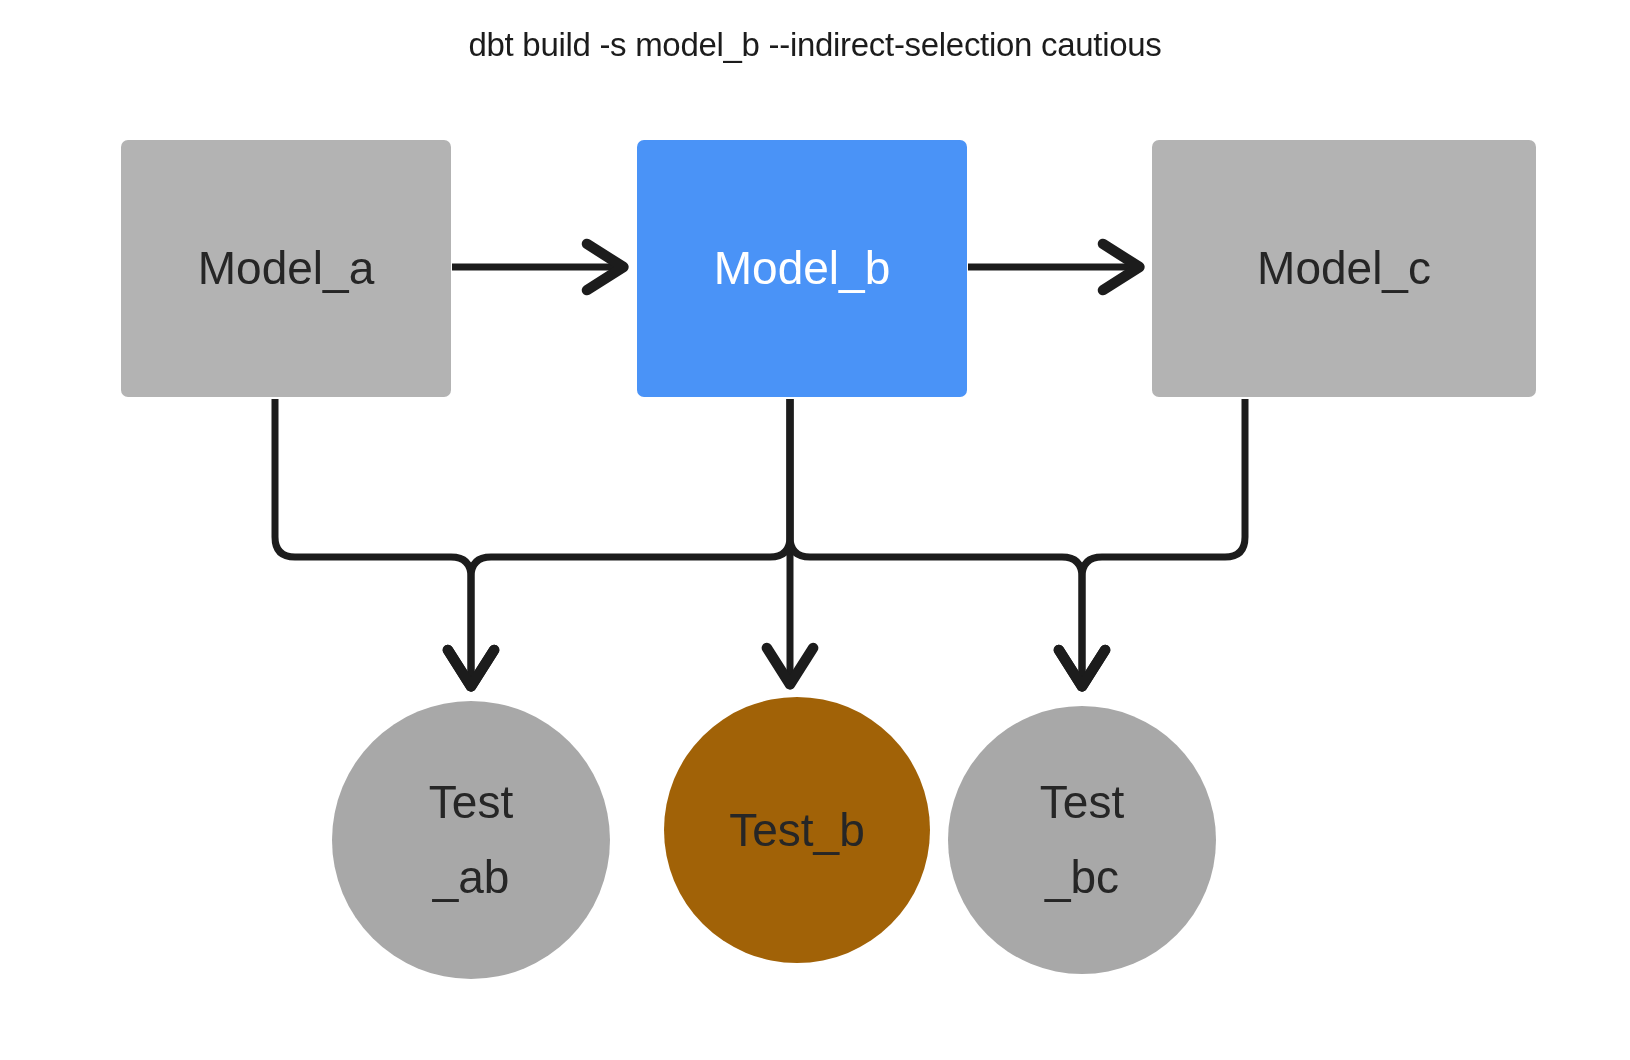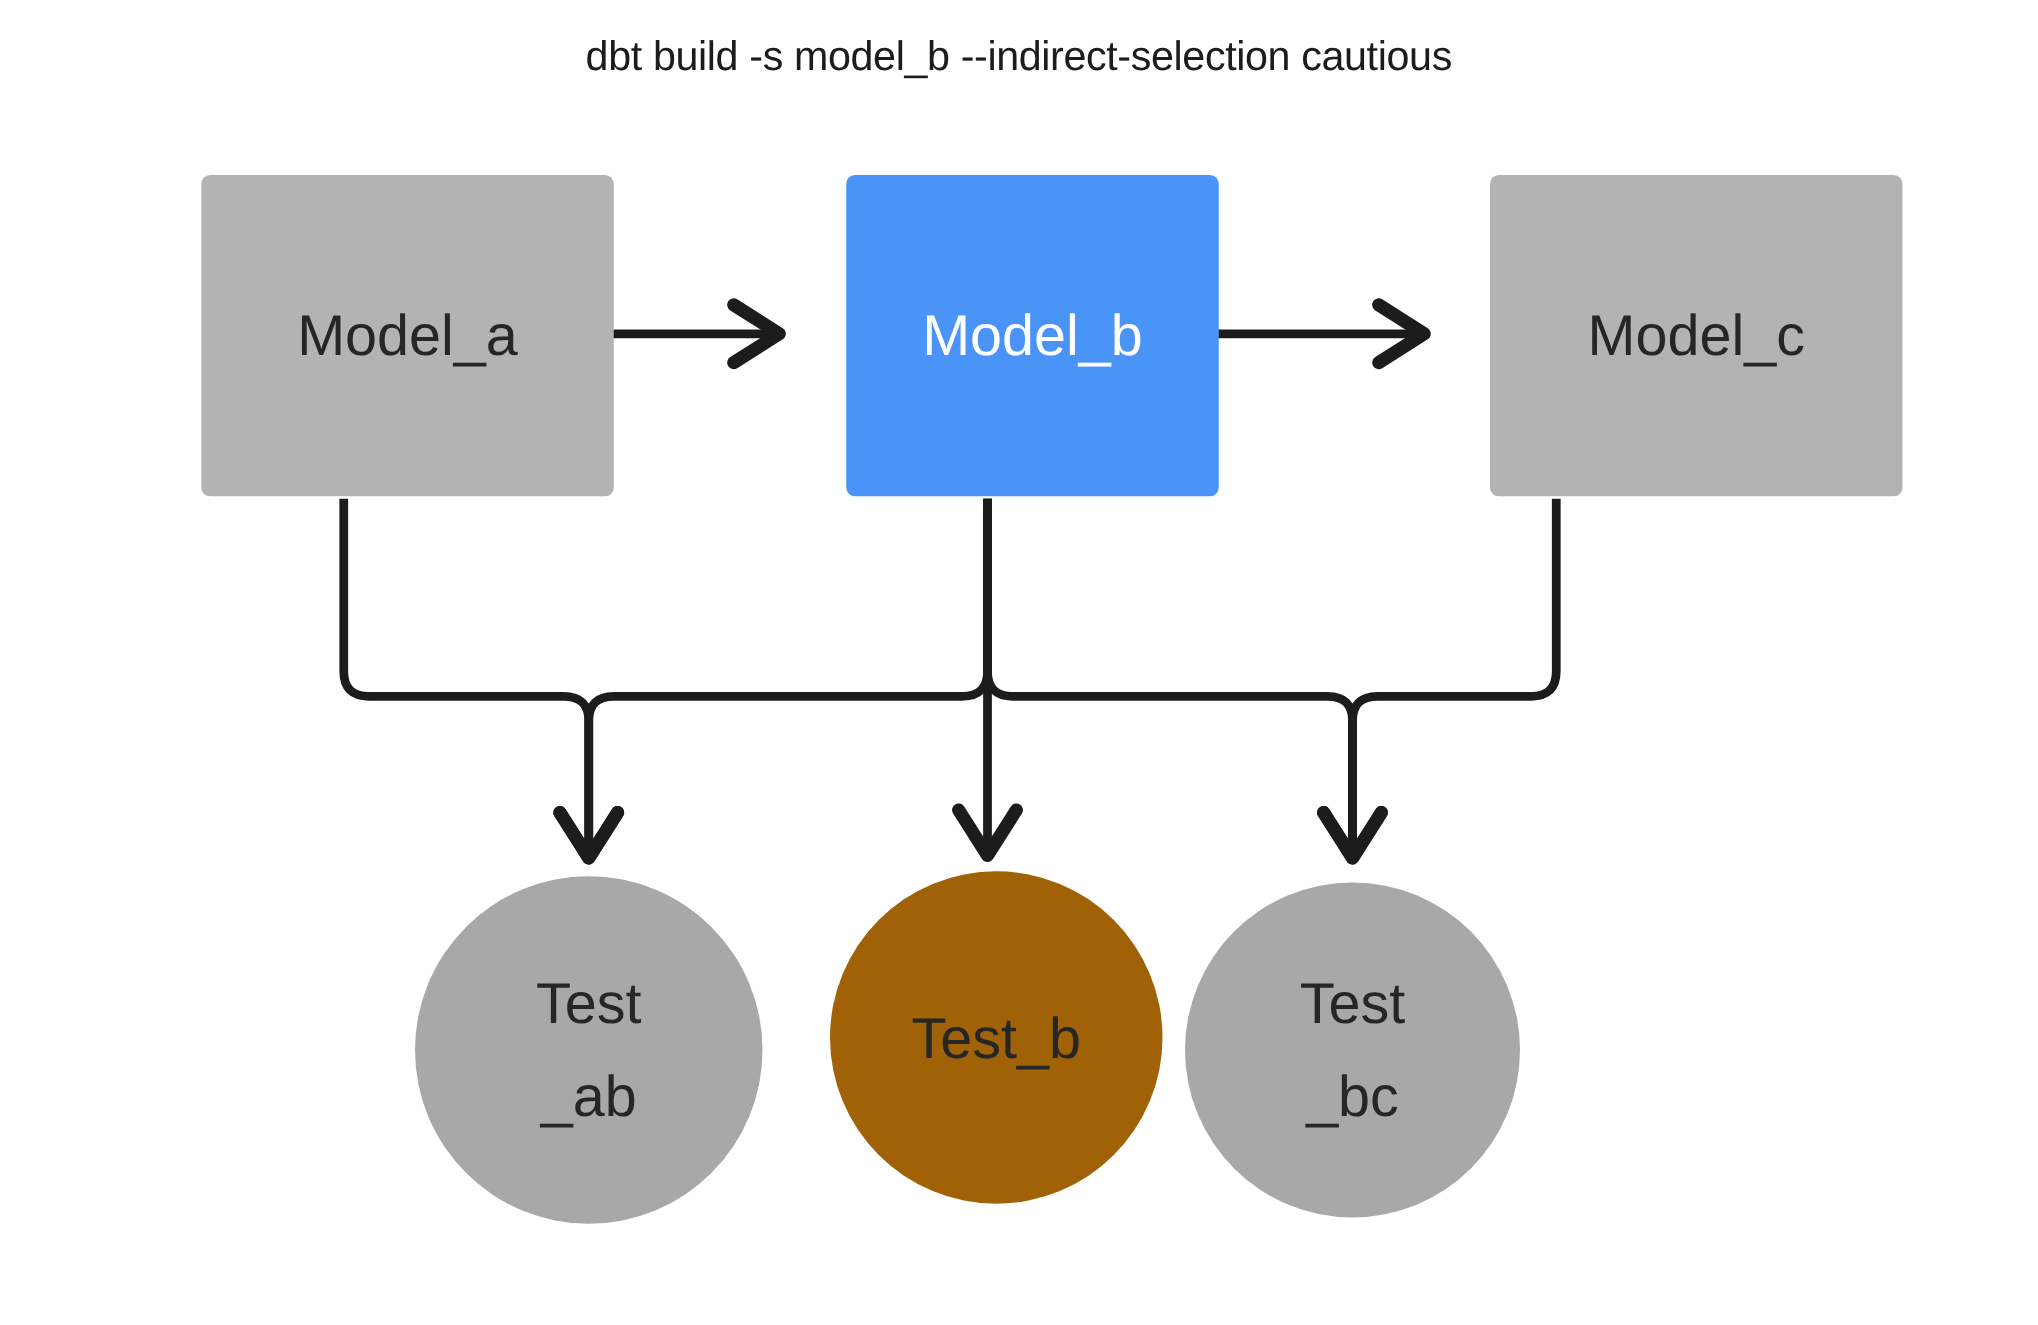--- a/index.html
+++ b/index.html
@@ -38,21 +38,20 @@
   }
   .node-box {
     position: absolute;
     border-radius: 7px;
     display: flex;
     align-items: center;
     justify-content: center;
     font-size: 46px;
     line-height: 1.1;
     box-sizing: border-box;
-    margin-left: 40px;
   }
   .node-circle {
     position: absolute;
     border-radius: 50%;
     display: flex;
     flex-direction: column;
     align-items: center;
     justify-content: center;
     font-size: 46px;
     line-height: 1.62;
@@ -92,25 +91,25 @@
       <path d="M790,399 L790,537 Q790,557 810,557 L1062,557 Q1082,557 1082,577 L1082,685" marker-end="url(#arrow)"></path>
 
       <path d="M1245,399 L1245,537 Q1245,557 1225,557 L1102,557 Q1082,557 1082,577 L1082,685" marker-end="url(#arrow)"></path>
     </g>
   </svg>
 
   <div class="node-box" id="n-model-a" style="background: rgb(179, 179, 179); color: rgb(38, 38, 38); left: 121px; top: 140px; width: 330px; height: 257px;">
     <span>Model_a</span>
   </div>
 
-  <div class="node-box" id="n-model-b" style="background: rgb(74, 147, 247); color: rgb(255, 255, 255); left: 637px; top: 140px; width: 298px; height: 257px; justify-content: center;">
+  <div class="node-box" id="n-model-b" style="background: rgb(74, 147, 247); color: rgb(255, 255, 255); left: 637px; top: 140px; width: 330px; height: 257px; justify-content: center;">
     <span>Model_b</span>
   </div>
 
-  <div class="node-box" id="n-model-c" style="background: rgb(179, 179, 179); color: rgb(38, 38, 38); left: 1152px; top: 140px; width: 330px; height: 257px;">
+  <div class="node-box" id="n-model-c" style="background: rgb(179, 179, 179); color: rgb(38, 38, 38); left: 1152px; top: 140px; width: 384px; height: 257px;">
     <span>Model_c</span>
   </div>
 
   <div class="node-circle" id="n-test-ab" style="background: rgb(168, 168, 168); color: rgb(38, 38, 38); left: 332px; top: 701px; width: 278px; height: 278px;">
     <span>Test</span>
     <span class="line2">_ab</span>
   </div>
 
   <div class="node-circle" id="n-test-b" style="background: #a16207; color: rgb(38, 38, 38); left: 664px; top: 697px; width: 266px; height: 266px;">
     <span>Test_b</span>

